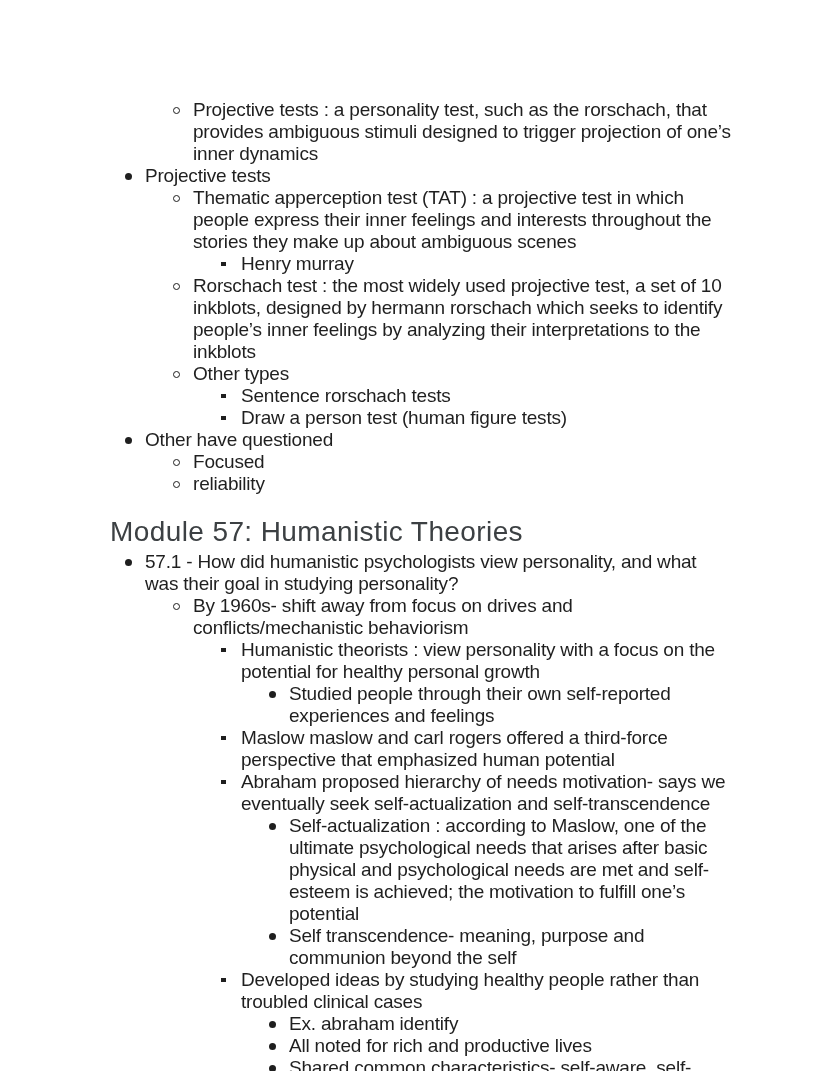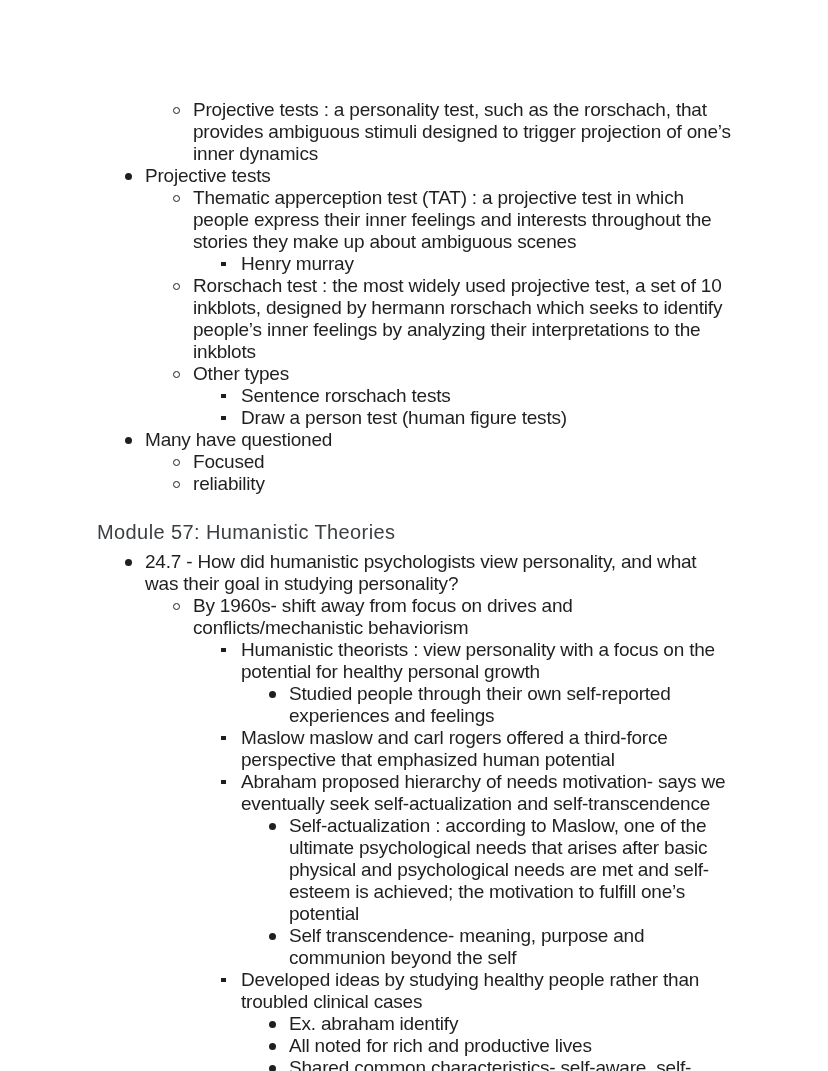--- a/index.html
+++ b/index.html
@@ -54,25 +54,25 @@
     border-radius: 50%;
     border: 1.4px solid var(--text);
     background: transparent;
   }
   .bullet.square {
     width: 4.5px; height: 4.5px;
     top: 8.5px;
     background: var(--text);
   }
   .heading {
-    font-size: 20px;
+    font-size: 28px;
     line-height: 30px;
     letter-spacing: 0.4px;
     color: var(--heading);
-    margin: 22px 0 4px 1px;
+    margin: 22px 0 4px 14px;
     font-weight: 400;
   }
 </style>
 </head>
 <body>
 
 <div class="page">
   <div class="content">
       <div class="list">
         <div class="li lvl-2">
@@ -102,36 +102,36 @@
         <div class="li lvl-3">
           <span class="bullet square"></span>
           <div class="li-text">Sentence rorschach tests</div>
         </div>
         <div class="li lvl-3">
           <span class="bullet square"></span>
           <div class="li-text">Draw a person test (human figure tests)</div>
         </div>
         <div class="li lvl-1">
           <span class="bullet disc"></span>
-          <div class="li-text">Many have questioned</div>
+          <div class="li-text">Other have questioned</div>
         </div>
         <div class="li lvl-2">
           <span class="bullet circle"></span>
           <div class="li-text">Focused</div>
         </div>
         <div class="li lvl-2">
           <span class="bullet circle"></span>
           <div class="li-text">reliability</div>
         </div>
       </div>
       <div class="heading">Module 57: Humanistic Theories</div>
       <div class="list">
         <div class="li lvl-1">
           <span class="bullet disc"></span>
-          <div class="li-text">24.7 - How did humanistic psychologists view personality, and what was their goal in studying personality?</div>
+          <div class="li-text">57.1 - How did humanistic psychologists view personality, and what was their goal in studying personality?</div>
         </div>
         <div class="li lvl-2">
           <span class="bullet circle"></span>
           <div class="li-text">By 1960s- shift away from focus on drives and conflicts/mechanistic behaviorism</div>
         </div>
         <div class="li lvl-3">
           <span class="bullet square"></span>
           <div class="li-text">Humanistic theorists : view personality with a focus on the potential for healthy personal growth</div>
         </div>
         <div class="li lvl-4">

